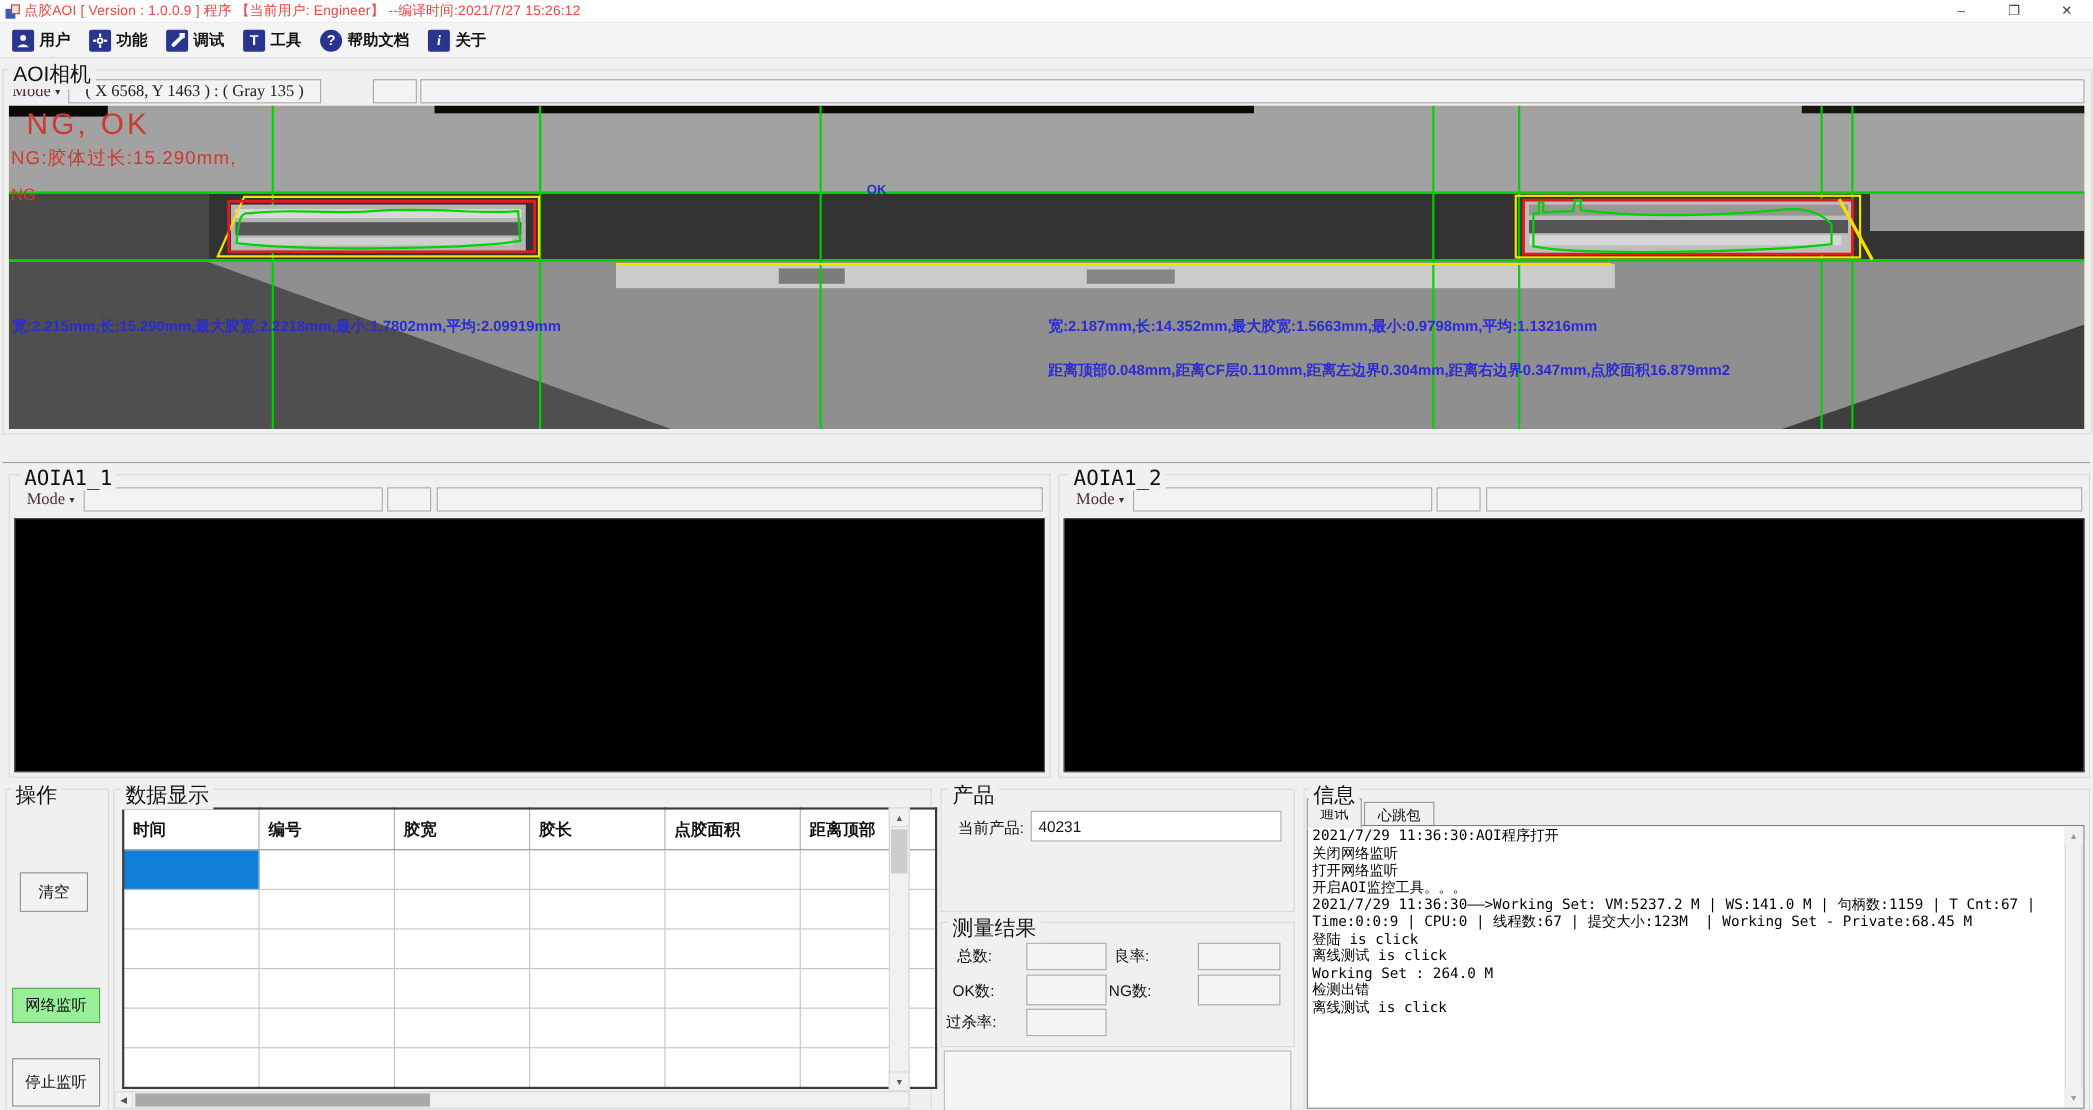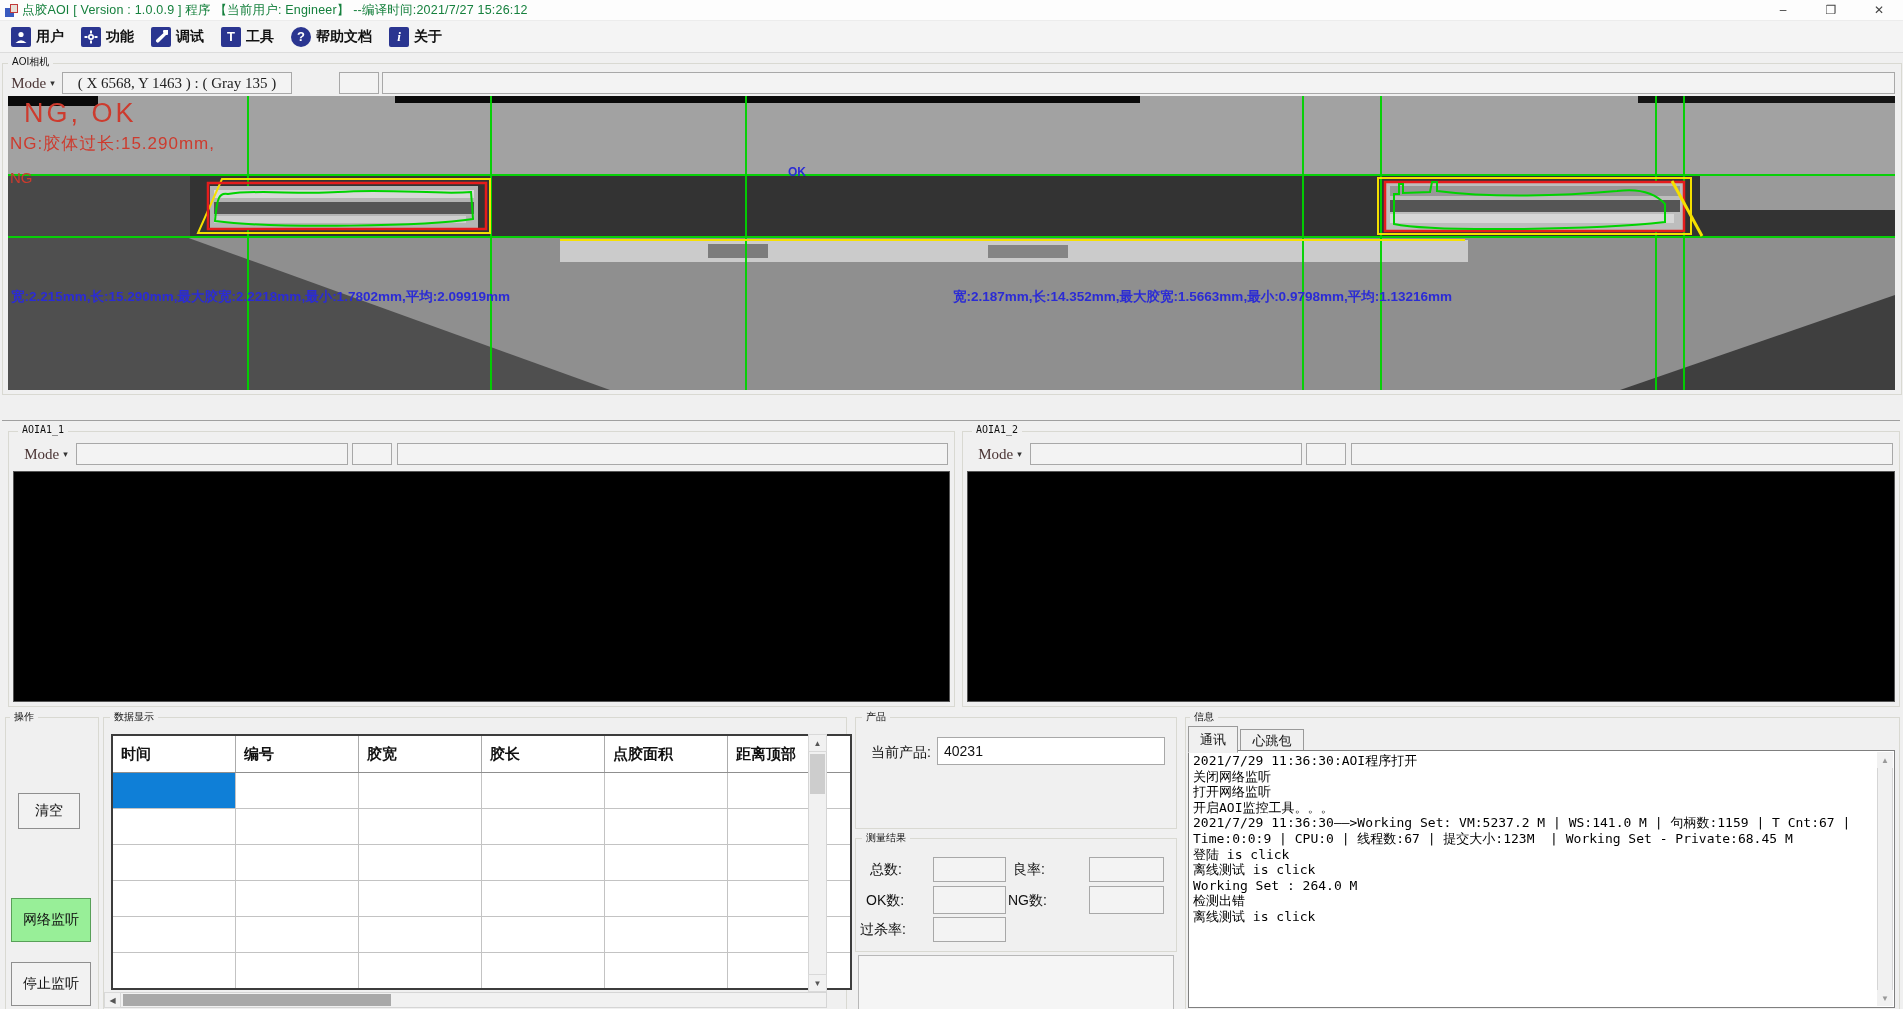--- a/index.html
+++ b/index.html
@@ -3,36 +3,36 @@
 <meta charset="utf-8">
 <style>
   html,body{margin:0;padding:0;background:#d4d4d4;}
   #app{position:relative;width:1903px;height:1009px;background:#f0f0f0;overflow:hidden;
        font-family:"Liberation Sans","DejaVu Sans",sans-serif;color:#111;}
   .abs{position:absolute;}
 
   
   .titlebar{position:absolute;left:0;top:0;width:1903px;height:20px;background:#fdfdfd;
             display:flex;align-items:center;border-bottom:1px solid #ececec;}
-  .titlebar .title{font-size:12.5px;color:#15803d;margin-left:6px;letter-spacing:.2px;}
+  .titlebar .title{font-size:12.5px;color:#ef4444;margin-left:6px;letter-spacing:.2px;}
   .win-controls{position:absolute;right:0;top:0;height:20px;display:flex;}
   .win-btn{width:48px;height:20px;display:flex;align-items:center;justify-content:center;
            font-size:12px;color:#444;}
 
   
   .toolbar{position:absolute;left:0;top:21px;width:1903px;height:31px;background:#f4f4f4;
            border-bottom:1px solid #dcdcdc;display:flex;align-items:center;}
   .tool-item{display:flex;align-items:center;gap:5px;margin-left:9px;padding:2px 6px 2px 2px;}
   .tool-icon{width:20px;height:20px;background:var(--icon-navy,#2a3590);color:#fff;display:flex;
              align-items:center;justify-content:center;font-size:13px;font-weight:bold;border-radius:2px;}
   .tool-label{font-size:14px;font-weight:bold;}
 
   
   .gb{position:absolute;border:1px solid #d9d9d2;}
-  .gb-label{position:absolute;background:#f0f0f0;padding:0 4px;font-size:10px;z-index:5;}
+  .gb-label{position:absolute;background:#f0f0f0;padding:0 4px;font-size:19px;z-index:5;}
 
   
   .mode-btn{position:absolute;height:22px;display:flex;align-items:center;justify-content:center;gap:4px;
             font-family:"Liberation Serif",serif;font-size:15px;color:#4a3434;}
   .dd{font-size:9px;color:#333;}
   .fld{position:absolute;height:22px;background:#f3f3f3;border:1px solid #a8a8a8;box-sizing:border-box;}
   .fld.coords{display:flex;align-items:center;justify-content:center;
               font-family:"Liberation Serif",serif;font-size:15px;color:#222;}
 
   
@@ -212,20 +212,21 @@
       <path class="olg" d="M22,52 L22,22 L27,22 L27,12 L31,12 L31,21 L58,20 L60,10 L65,10 L65,19 C120,26 190,24 245,19 C268,16 284,22 293,32 L293,50 C220,58 60,60 22,52 Z"></path>
       <line x1="300" y1="9" x2="330" y2="64" class="oly-line"></line>
     </svg>
 
     <span class="red-big" style="left:16px;top:2px">NG, OK</span>
     <span class="red-mid" style="left:2px;top:36px">NG:胶体过长:15.290mm,</span>
     <span class="red-sm" style="left:2px;top:73px">NG</span>
     <span class="blue-txt" style="left:780px;top:69px;font-size:12px">OK</span>
     <span class="blue-txt" style="left:3px;top:192px">宽:2.215mm,长:15.290mm,最大胶宽:2.2218mm,最小:1.7802mm,平均:2.09919mm</span>
     <span class="blue-txt" style="left:945px;top:192px">宽:2.187mm,长:14.352mm,最大胶宽:1.5663mm,最小:0.9798mm,平均:1.13216mm</span>
+    <span class="blue-txt" style="left:945px;top:232px">距离顶部0.048mm,距离CF层0.110mm,距离左边界0.304mm,距离右边界0.347mm,点胶面积16.879mm2</span>
   </div>
 
   <div class="tabline"></div>
 
   <span class="gb-label" style="left:18px;top:424px;font-family:'DejaVu Sans Mono',monospace">AOIA1_1</span>
   <div class="gb" style="left:8px;top:431px;width:945px;height:274px"></div>
   <div class="mode-btn" style="left:20px;top:443px;width:52px">
     <span>Mode</span>
     <span class="dd">▾</span>
   </div>
@@ -241,21 +242,21 @@
     <span class="dd">▾</span>
   </div>
   <div class="fld" style="left:1030px;top:443px;width:272px"></div>
   <div class="fld" style="left:1306px;top:443px;width:40px"></div>
   <div class="fld" style="left:1351px;top:443px;width:542px"></div>
   <div class="blackview" style="left:967px;top:471px;width:926px;height:229px"></div>
 
   <span class="gb-label" style="left:10px;top:710px">操作</span>
   <div class="gb" style="left:5px;top:717px;width:92px;height:291px"></div>
   <div class="btn" style="left:18px;top:793px;width:62px;height:36px">清空</div>
-  <div class="btn green" style="left:11px;top:898px;width:80px;height:44px">网络监听</div>
+  <div class="btn green" style="left:11px;top:898px;width:80px;height:32px">网络监听</div>
   <div class="btn" style="left:11px;top:962px;width:80px;height:44px">停止监听</div>
 
   <span class="gb-label" style="left:110px;top:710px">数据显示</span>
   <div class="gb" style="left:103px;top:717px;width:742px;height:291px"></div>
   <table class="dtable">
     <thead>
       <tr>
         <th>时间</th>
         <th>编号</th>
         <th>胶宽</th>

